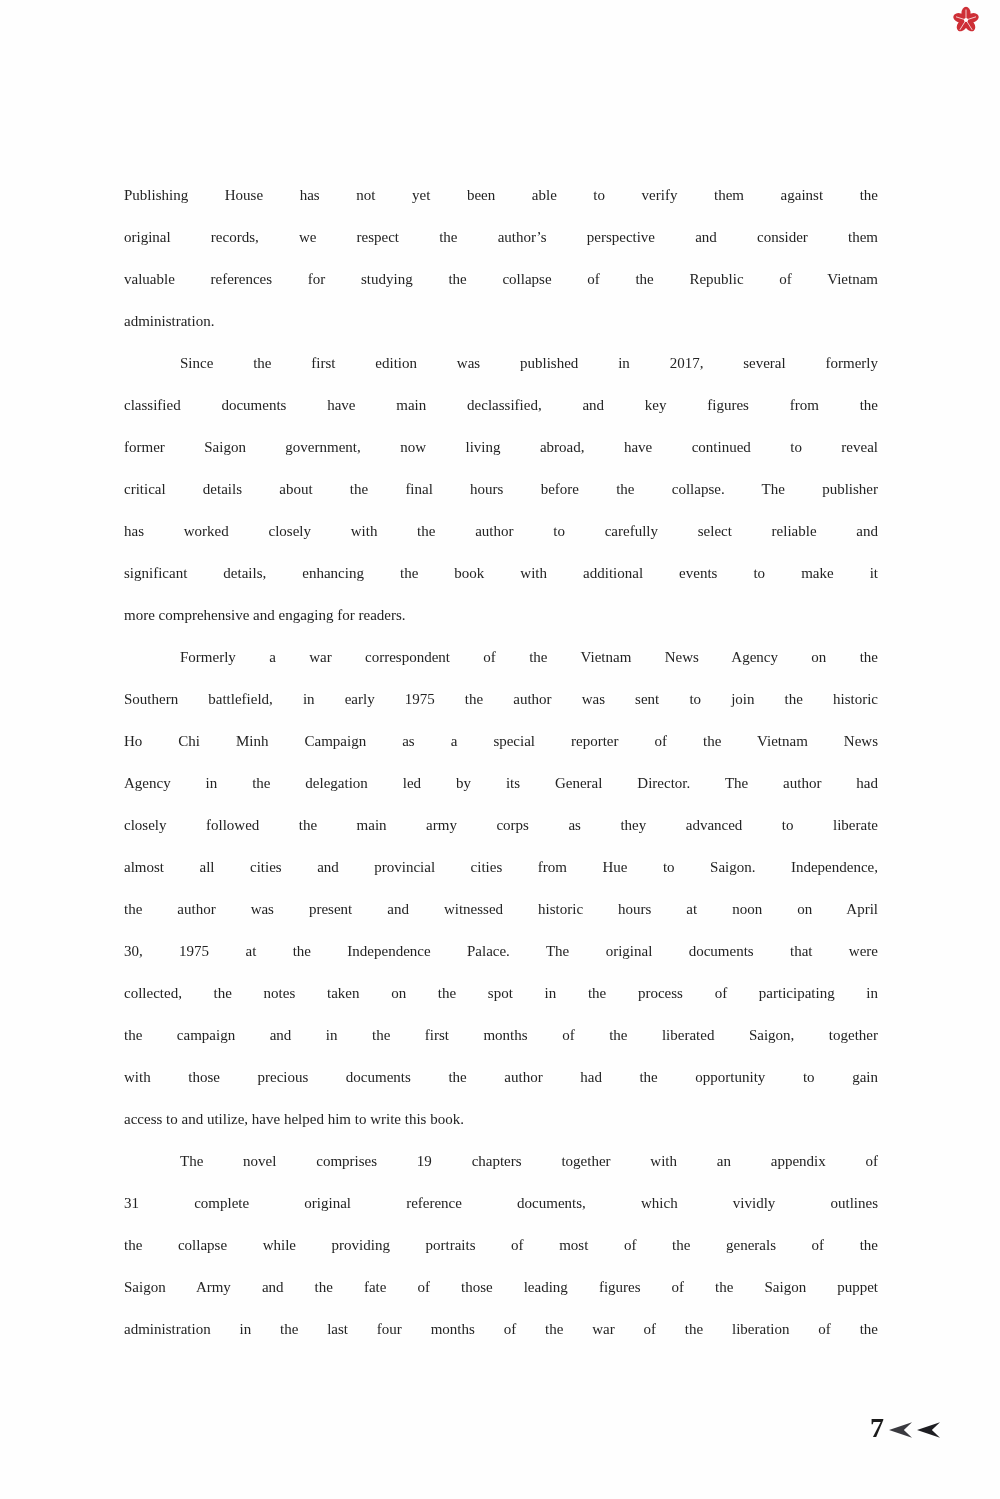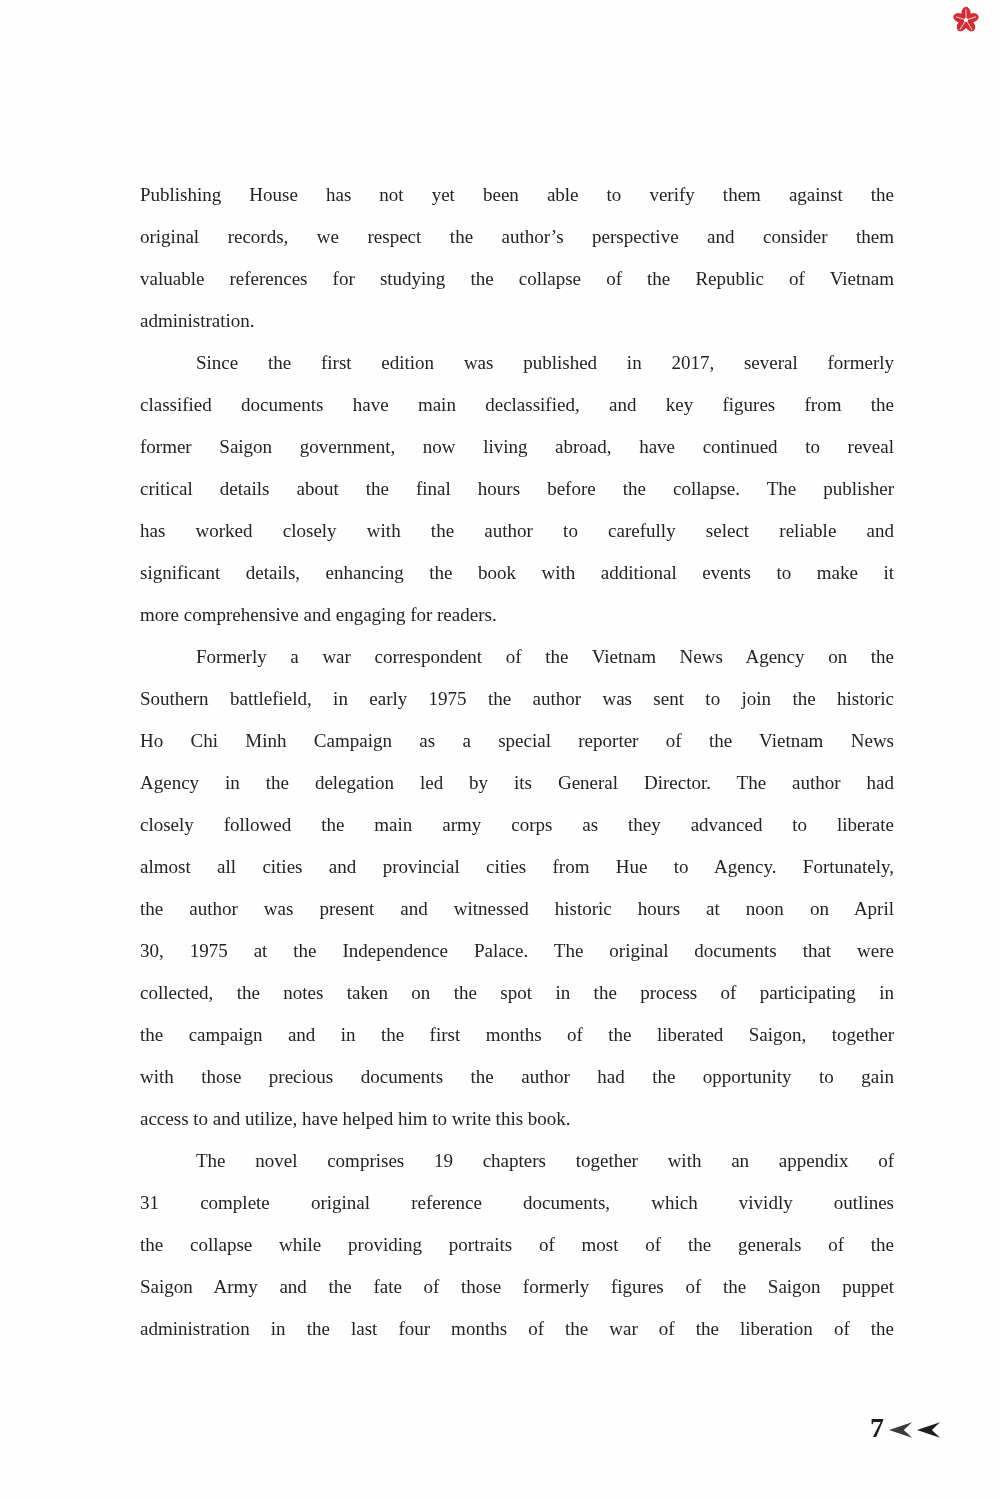--- a/index.html
+++ b/index.html
@@ -15,24 +15,24 @@
   .ornament {
     position: absolute;
     top: 6px;
     right: 20px;
     width: 28px;
     height: 28px;
   }
   .ornament svg { display: block; }
   .text-block {
     position: absolute;
-    left: 140px;
+    left: 124px;
     top: 174px;
     width: 754px;
-    font-size: 19px;
+    font-size: 15px;
     line-height: 42px;
   }
   .para { margin: 0; }
   .line { text-align: justify; }
   .line.just { text-align-last: justify; }
   .line.first-indent { text-indent: 56px; }
   .footer {
     position: absolute;
     top: 1408px;
     right: 60px;
@@ -87,33 +87,33 @@
         <div class="line just">has worked closely with the author to carefully select reliable and</div>
         <div class="line just">significant details, enhancing the book with additional events to make it</div>
         <div class="line">more comprehensive and engaging for readers.</div>
       </div>
       <div class="para">
         <div class="line just first-indent">Formerly a war correspondent of the Vietnam News Agency on the</div>
         <div class="line just">Southern battlefield, in early 1975 the author was sent to join the historic</div>
         <div class="line just">Ho Chi Minh Campaign as a special reporter of the Vietnam News</div>
         <div class="line just">Agency in the delegation led by its General Director. The author had</div>
         <div class="line just">closely followed the main army corps as they advanced to liberate</div>
-        <div class="line just">almost all cities and provincial cities from Hue to Agency. Fortunately,</div>
+        <div class="line just">almost all cities and provincial cities from Hue to Saigon. Independence,</div>
         <div class="line just">the author was present and witnessed historic hours at noon on April</div>
         <div class="line just">30, 1975 at the Independence Palace. The original documents that were</div>
         <div class="line just">collected, the notes taken on the spot in the process of participating in</div>
         <div class="line just">the campaign and in the first months of the liberated Saigon, together</div>
         <div class="line just">with those precious documents the author had the opportunity to gain</div>
         <div class="line">access to and utilize, have helped him to write this book.</div>
       </div>
       <div class="para">
         <div class="line just first-indent">The novel comprises 19 chapters together with an appendix of</div>
         <div class="line just">31 complete original reference documents, which vividly outlines</div>
         <div class="line just">the collapse while providing portraits of most of the generals of the</div>
-        <div class="line just">Saigon Army and the fate of those formerly figures of the Saigon puppet</div>
+        <div class="line just">Saigon Army and the fate of those leading figures of the Saigon puppet</div>
         <div class="line just">administration in the last four months of the war of the liberation of the</div>
       </div>
     </div>
 
   <div class="footer">
     <span class="page-num">7</span>
     <svg class="arrow-icon" id="arrow1" width="23" height="18" viewBox="0 0 24 18" aria-hidden="true">
       <polygon points="24,1 0,9 24,17 15.5,9" fill="#3a3a3f"></polygon>
     </svg>
     <svg class="arrow-icon" id="arrow2" width="23" height="18" viewBox="0 0 24 18" aria-hidden="true">

